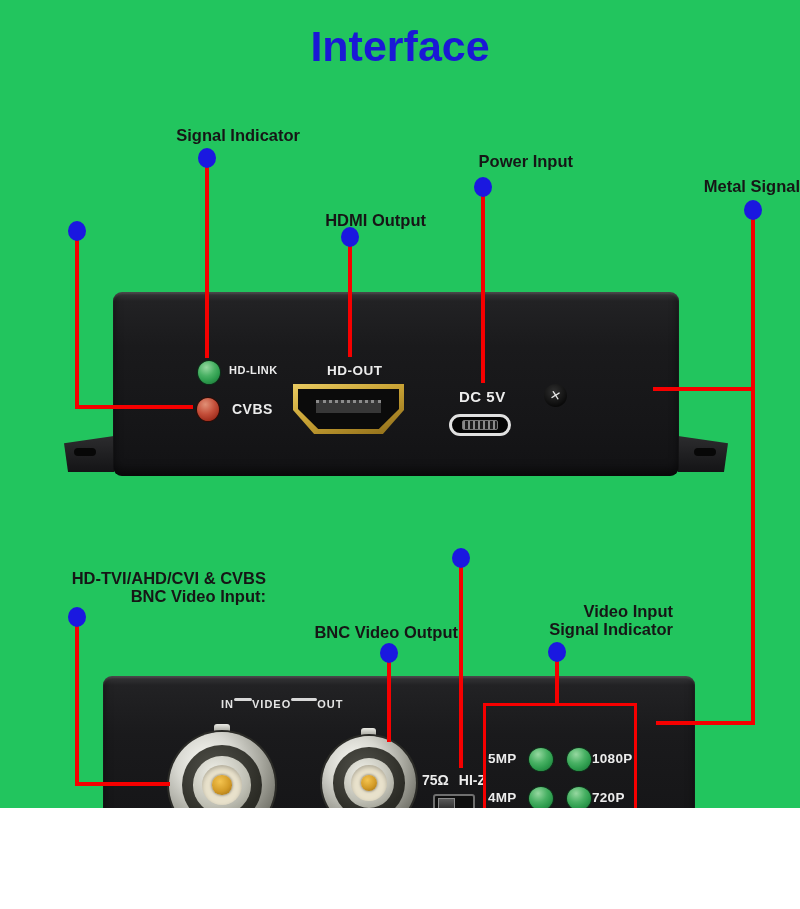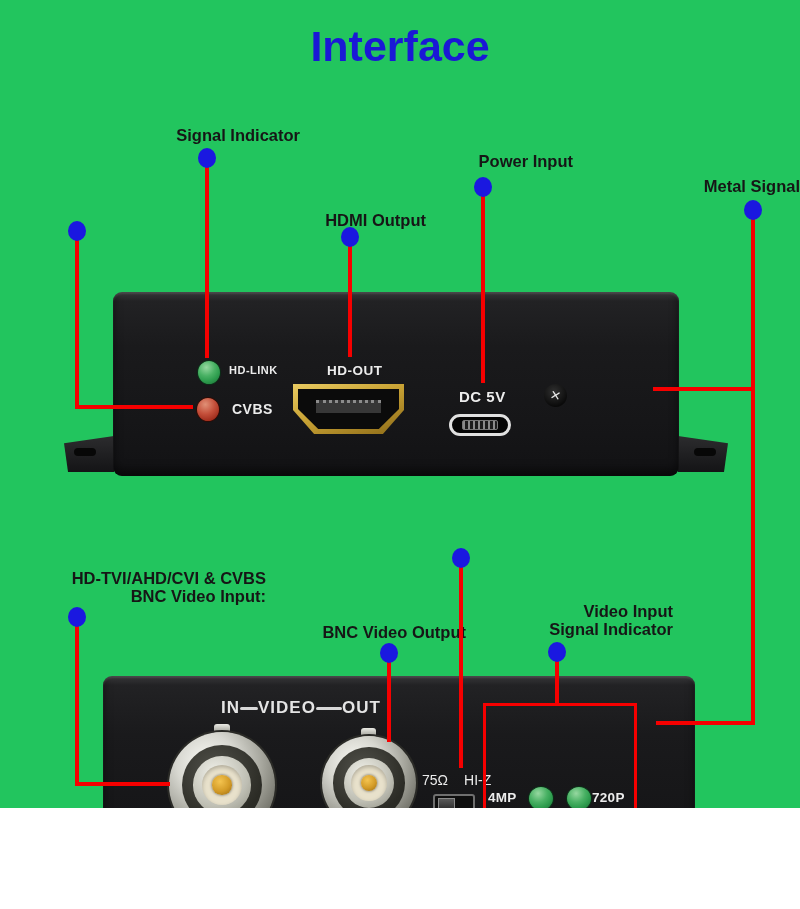--- a/index.html
+++ b/index.html
@@ -50,41 +50,41 @@
   .swx .knob{position:absolute;left:3px;top:2px;bottom:2px;width:15px;
         background:linear-gradient(180deg,#5a5a5a,#222);border:1px solid #8a8a8a}
   .ledbox{position:absolute;box-sizing:border-box;border:3px solid #f60000;z-index:5;background:transparent}
   .ledrow{position:absolute;width:152px;height:26px;z-index:2}
   .ledrow .ll,.ledrow .rr{position:absolute;top:4px;font-size:13.5px;font-weight:bold;color:#ececec;
         letter-spacing:.3px;white-space:nowrap}
   .ledrow .ll{left:0}
   .ledrow .rr{left:104px}
   .ledrow .g1{left:40px;top:0}
   .ledrow .g2{left:78px;top:0}
-  .ivo{position:absolute;display:flex;align-items:center;color:#e4e4e4;
-        font-weight:bold;font-size:17px;letter-spacing:1px;z-index:2}
+  .ivo{position:absolute;display:flex;color:#e4e4e4;
+        font-weight:bold;font-size:11px;letter-spacing:1px;z-index:2}
   .dash{height:3px;background:#d8d8d8;border-radius:2px}
-  .imp{position:absolute;display:flex;gap:16px;color:#ececec;font-weight:normal;font-size:14px;z-index:2;white-space:nowrap}
+  .imp{position:absolute;display:flex;gap:10px;color:#ececec;font-weight:bold;font-size:14px;z-index:2;white-space:nowrap}
 </style>
 </head>
 <body>
 
 <div class="canvas">
 
   <h1 class="title">Interface</h1>
 
   <div class="co" style="left:120px;top:126px;width:180px">Signal Indicator</div>
   <div class="co" style="left:246px;top:211px;width:180px">HDMI Output</div>
   <div class="co" style="left:393px;top:152px;width:180px">Power Input</div>
   <div class="co" style="left:620px;top:177px;width:180px">Metal Signal</div>
   <div class="co" style="left:6px;top:569px;width:260px">
     <div>HD-TVI/AHD/CVI &amp; CVBS</div>
     <div>BNC Video Input:</div>
   </div>
-  <div class="co" style="left:286px;top:623px;width:180px">BNC Video Output</div>
+  <div class="co" style="left:278px;top:623px;width:180px">BNC Video Output</div>
   <div class="co" style="left:493px;top:602px;width:180px">
     <div>Video Input</div>
     <div>Signal Indicator</div>
   </div>
 
   <div class="dot" style="left:198px;top:148px"></div>
   <div class="dot" style="left:68px;top:221px"></div>
   <div class="dot" style="left:341px;top:227px"></div>
   <div class="dot" style="left:474px;top:177px"></div>
   <div class="dot" style="left:744px;top:200px"></div>
@@ -168,20 +168,26 @@
     <div class="imp" style="left:319px;top:96px">
       <span>75Ω</span>
       <span>HI-Z</span>
     </div>
     <div class="swx" style="left:330px;top:118px;width:42px;height:23px">
       <div class="knob"></div>
     </div>
 
     <div class="ledbox" style="left:380px;top:27px;width:154px;height:115px"></div>
 
+    <div class="ledrow" style="left:385px;top:71px">
+      <span class="ll">5MP</span>
+      <div class="ledg g1" style="width:24px;height:23px"></div>
+      <div class="ledg g2" style="width:24px;height:23px"></div>
+      <span class="rr">1080P</span>
+    </div>
     <div class="ledrow" style="left:385px;top:110px">
       <span class="ll">4MP</span>
       <div class="ledg g1" style="width:24px;height:23px"></div>
       <div class="ledg g2" style="width:24px;height:23px"></div>
       <span class="rr">720P</span>
     </div>
 
   </div>
 
 </div>

